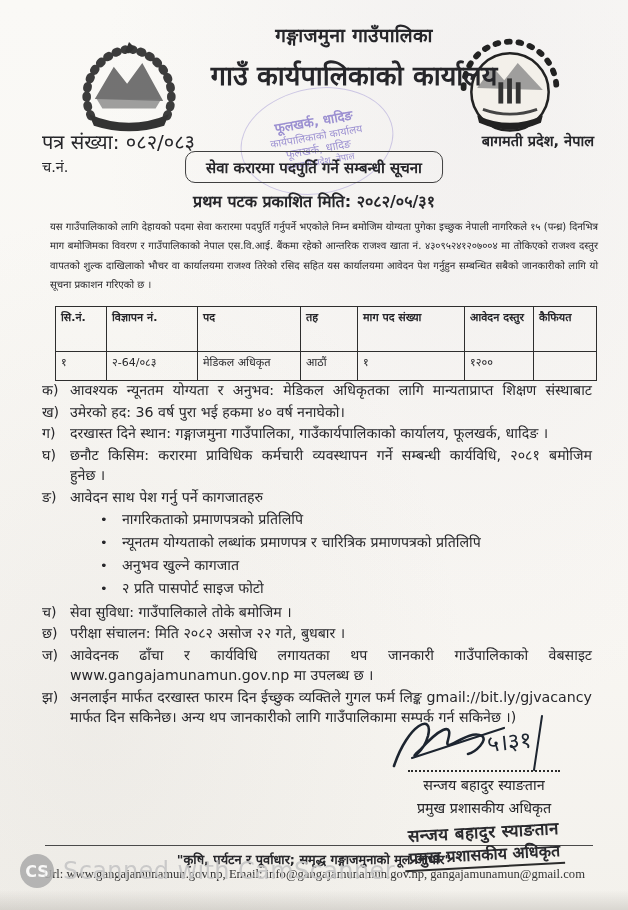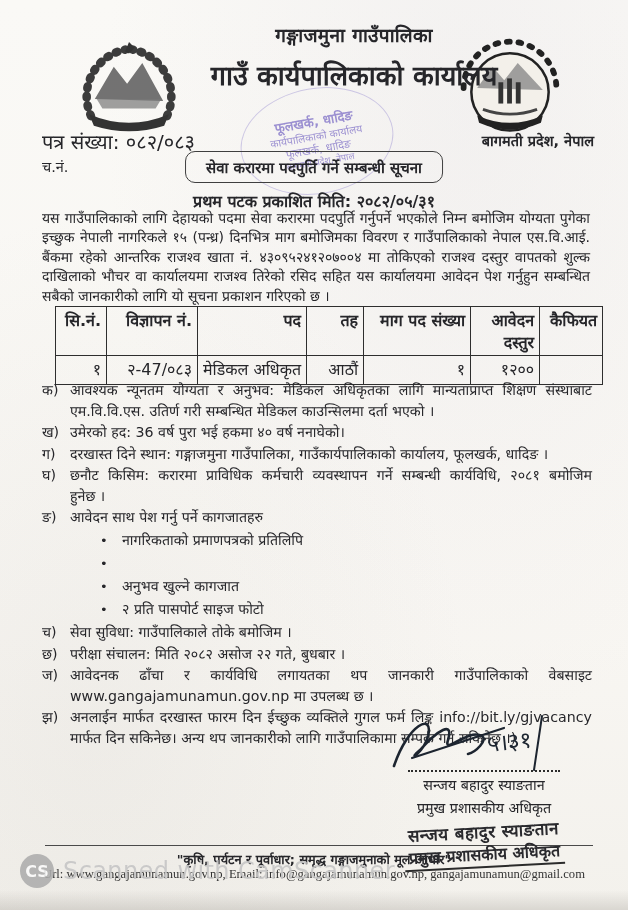--- a/index.html
+++ b/index.html
@@ -32,26 +32,26 @@
   .stamp .s1{font-size:10.5px;}
   .stamp .s2{font-size:11px;}
   .stamp .s3{font-size:9px;}
   
   .titlebox{position:absolute;top:151px;left:50%;transform:translateX(-50%);z-index:2;
     border:1.7px solid #3f3f3f;border-radius:10px;padding:5px 20px;white-space:nowrap;
     font-size:15px;font-weight:700;background:transparent;}
   .published{position:absolute;top:190px;left:0;width:100%;text-align:center;
     font-size:16px;font-weight:600;z-index:2;}
   
-  .intro{position:absolute;top:209px;left:42px;width:548px;margin:0;
-    font-size:14px;line-height:19.4px;text-align:justify;}
+  .intro{position:absolute;top:209px;left:42px;width:548px;margin:8px;
+    font-size:10px;line-height:19.4px;text-align:justify;}
   
   table.vac{position:absolute;top:306px;left:55px;border-collapse:collapse;z-index:2;}
-  table.vac th,table.vac td{border:1.5px solid #2e2e2e;font-size:16px;
-    padding:2px 5px;text-align:right;vertical-align:top;white-space:nowrap;}
+  table.vac th,table.vac td{border:1.5px solid #2e2e2e;font-size:11px;
+    padding:2px 5px;text-align:left;vertical-align:top;white-space:nowrap;}
   table.vac th{font-weight:600;}
   .c0{width:40px}.c1{width:80px}.c2{width:92px}.c3{width:46px}.c4{width:96px}.c5{width:58px}.c6{width:52px}
   table.vac th.c5{white-space:normal;}
   table.vac tr.hrow th{height:40px;}
   table.vac tr.drow td{height:24px;}
   
   .clauses{position:absolute;top:380px;left:42px;width:550px;z-index:2;font-size:14.2px;}
   .clause{display:flex;margin-bottom:1px;}
   .clause .lbl{flex:0 0 28px;line-height:20.5px;}
   .clause .txt{flex:1;}
@@ -134,36 +134,35 @@
       <th class="c0">सि.नं.</th>
       <th class="c1">विज्ञापन नं.</th>
       <th class="c2">पद</th>
       <th class="c3">तह</th>
       <th class="c4">माग पद संख्या</th>
       <th class="c5">आवेदन दस्तुर</th>
       <th class="c6">कैफियत</th>
     </tr>
     <tr class="drow">
       <td>१</td>
-      <td>२-47/०८३</td>
+      <td>२-64/०८३</td>
       <td>मेडिकल अधिकृत</td>
       <td>आठौं</td>
       <td>१</td>
       <td>१२००</td>
       <td></td>
     </tr>
   </tbody>
     </table>
 
   <div class="clauses">
     <div class="clause">
       <span class="lbl">क)</span>
       <span class="txt">
           <span class="jline">आवश्यक न्यूनतम योग्यता र अनुभव: मेडिकल अधिकृतका लागि मान्यताप्राप्त शिक्षण संस्थाबाट</span>
-          <span>एम.वि.वि.एस. उतिर्ण गरी सम्बन्धित मेडिकल काउन्सिलमा दर्ता भएको ।</span>
         </span>
     </div>
     <div class="clause">
       <span class="lbl">ख)</span>
       <span class="txt">
           <span>उमेरको हद: 36 वर्ष पुरा भई हकमा ४० वर्ष ननाघेको।</span>
         </span>
     </div>
     <div class="clause">
       <span class="lbl">ग)</span>
@@ -185,20 +184,21 @@
         </span>
     </div>
 
     <div class="bullets">
       <div class="bitem">
         <span class="dot">•</span>
         <span>नागरिकताको प्रमाणपत्रको प्रतिलिपि</span>
       </div>
       <div class="bitem">
         <span class="dot">•</span>
+        <span>न्यूनतम योग्यताको लब्धांक प्रमाणपत्र र चारित्रिक प्रमाणपत्रको प्रतिलिपि</span>
       </div>
       <div class="bitem">
         <span class="dot">•</span>
         <span>अनुभव खुल्ने कागजात</span>
       </div>
       <div class="bitem">
         <span class="dot">•</span>
         <span>२ प्रति पासपोर्ट साइज फोटो</span>
       </div>
     </div>
@@ -218,21 +218,21 @@
     <div class="clause">
       <span class="lbl">ज)</span>
       <span class="txt">
           <span class="jline">आवेदनक ढाँचा र कार्यविधि लगायतका थप जानकारी गाउँपालिकाको वेबसाइट</span>
           <span>www.gangajamunamun.gov.np मा उपलब्ध छ ।</span>
         </span>
     </div>
     <div class="clause">
       <span class="lbl">झ)</span>
       <span class="txt">
-          <span class="jline">अनलाईन मार्फत दरखास्त फारम दिन ईच्छुक व्यक्तिले गुगल फर्म लिङ्क info://bit.ly/gjvacancy</span>
+          <span class="jline">अनलाईन मार्फत दरखास्त फारम दिन ईच्छुक व्यक्तिले गुगल फर्म लिङ्क gmail://bit.ly/gjvacancy</span>
           <span>मार्फत दिन सकिनेछ। अन्य थप जानकारीको लागि गाउँपालिकामा सम्पर्क गर्न सकिनेछ ।)</span>
         </span>
     </div>
   </div>
 
   <div class="sig">
     <svg class="scribble" width="216" height="74" viewBox="0 0 216 74">
       <path d="M18,58 C32,16 58,4 52,28 C47,46 30,54 44,42 C62,22 78,12 72,32 C67,48 92,20 106,28 C112,32 100,44 92,46" fill="none" stroke="#1d2530" stroke-width="2.6" stroke-linecap="round"></path>
       <path d="M36,50 L128,20" fill="none" stroke="#1d2530" stroke-width="2.2" stroke-linecap="round"></path>
       <path d="M166,8 L158,62" fill="none" stroke="#1d2530" stroke-width="2" stroke-linecap="round"></path>

